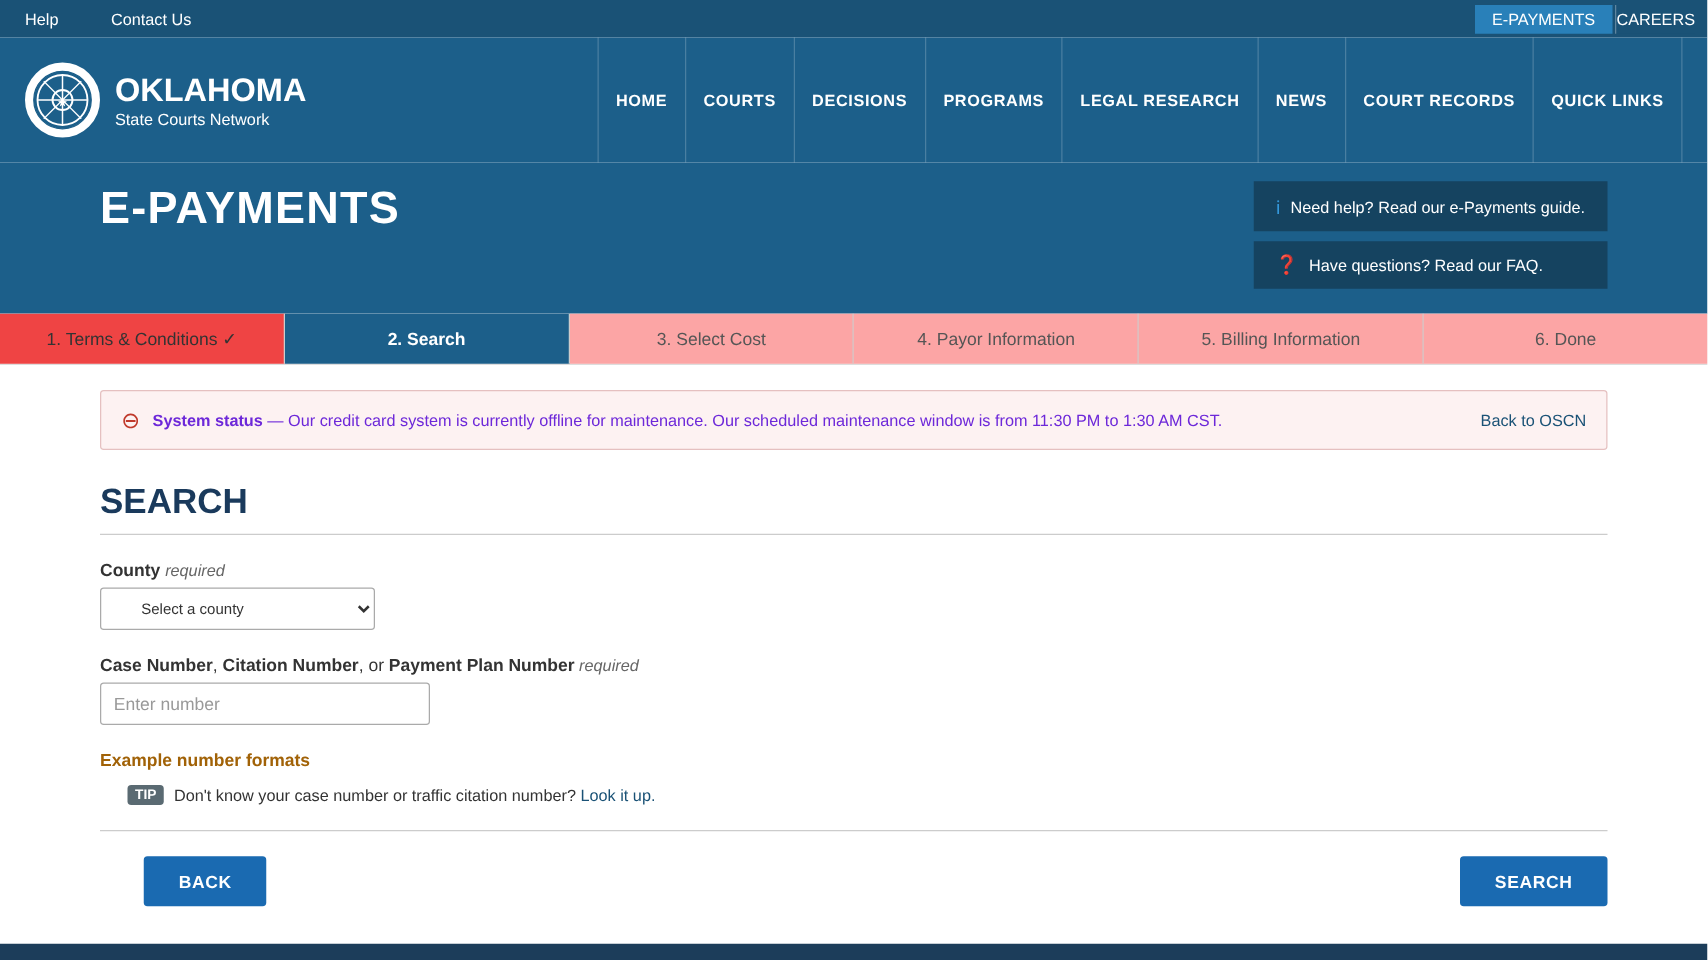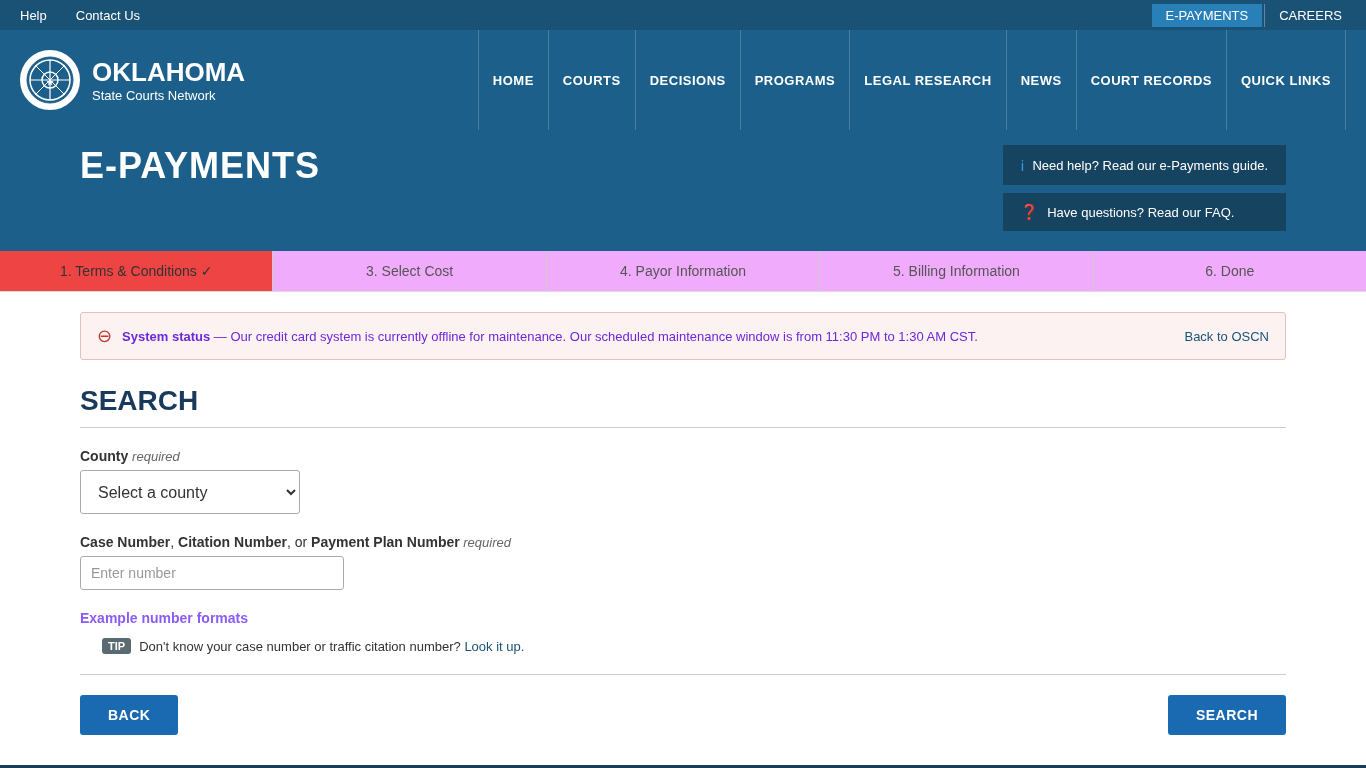--- a/index.html
+++ b/index.html
@@ -7,40 +7,40 @@
 
     
     .utility-bar {
       background: #1a5276;
       display: flex;
       justify-content: space-between;
       align-items: center;
       padding: 0 10px;
       height: 30px;
     }
-    .utility-bar-left { display: flex; gap: 9px; }
+    .utility-bar-left { display: flex; gap: 22px; }
     .utility-bar-right { display: flex; gap: 2px; }
     .utility-btn {
       background: transparent;
       border: none;
       color: #fff;
       font-size: 13px;
       padding: 4px 10px;
       cursor: pointer;
       text-decoration: none;
       display: inline-block;
     }
     .utility-btn.highlight {
       background: #2980b9;
       padding: 4px 14px;
     }
     .utility-btn.careers-btn {
       background: #1a5276;
       border-left: 1px solid rgba(255,255,255,0.3);
-      padding: 4px 14px;
+      padding: 4px 0;
     }
 
     
     .main-nav {
       background: #1c5f8a;
       display: flex;
       align-items: center;
       padding: 0 20px;
       height: 100px;
     }
@@ -125,21 +125,21 @@
       display: flex;
       border-bottom: 1px solid #ddd;
     }
     .step {
       flex: 1;
       padding: 12px 20px;
       text-align: center;
       font-size: 14px;
       color: #555;
       border-right: 1px solid #ccc;
-      background: #f0abfc;
+      background: #fca5a5;
       cursor: default;
     }
     .step.active {
       background: #1c5f8a;
       color: #fff;
       font-weight: bold;
     }
     .step.completed {
       background: #ef4444;
       color: #333;
@@ -195,28 +195,28 @@
       display: block;
     }
     .form-label .required-text {
       font-weight: normal;
       font-style: italic;
       color: #666;
       font-size: 13px;
     }
     .form-select {
       width: 220px;
-      padding: 6px 13px;
+      padding: 6px 28px;
       border: 1px solid #aaa;
       border-radius: 3px;
-      font-size: 16px;
+      font-size: 12px;
       color: #333;
       background: #fff;
       cursor: pointer;
-      height: 44px;
+      height: 34px;
     }
 
     .case-number-label {
       font-size: 14px;
       color: #333;
       margin-bottom: 6px;
       display: block;
     }
     .case-number-label strong { font-weight: bold; text-align: right; }
     .case-number-label .required-text {
@@ -233,21 +233,21 @@
       border-radius: 3px;
       font-size: 14px;
       color: #333;
       height: 34px;
     }
     .form-input::placeholder { color: #999; }
 
     .example-formats {
       font-size: 14px;
       font-weight: bold;
-      color: #8b5cf6;
+      color: #a16207;
       margin-bottom: 12px;
     }
 
     .tip-row {
       display: flex;
       align-items: center;
       gap: 8px;
       margin-bottom: 20px;
       margin-left: 22px;
     }
@@ -263,20 +263,21 @@
     .tip-text { font-size: 13px; color: #333; }
     .tip-link { color: #1a5276; text-decoration: none; }
 
     .divider { border: none; border-top: 1px solid #ccc; margin: 15px 0 20px 0; }
 
     
     .action-buttons {
       display: flex;
       justify-content: space-between;
       align-items: center;
+      margin-left: 35px;
     }
     .btn-back {
       background: #1a6ab1;
       color: #fff;
       border: none;
       padding: 12px 28px;
       font-size: 14px;
       font-weight: bold;
       cursor: pointer;
       border-radius: 3px;
@@ -359,20 +360,23 @@
       <span class="icon2">❓</span>
       <span>Have questions? Read our FAQ.</span>
     </button>
   </div>
 </div>
 
 <div class="steps-bar">
   <div class="step completed">
     <span>1. Terms &amp; Conditions ✓</span>
   </div>
+  <div class="step active">
+    <span>2. Search</span>
+  </div>
   <div class="step">
     <span>3. Select Cost</span>
   </div>
   <div class="step">
     <span>4. Payor Information</span>
   </div>
   <div class="step">
     <span>5. Billing Information</span>
   </div>
   <div class="step">

